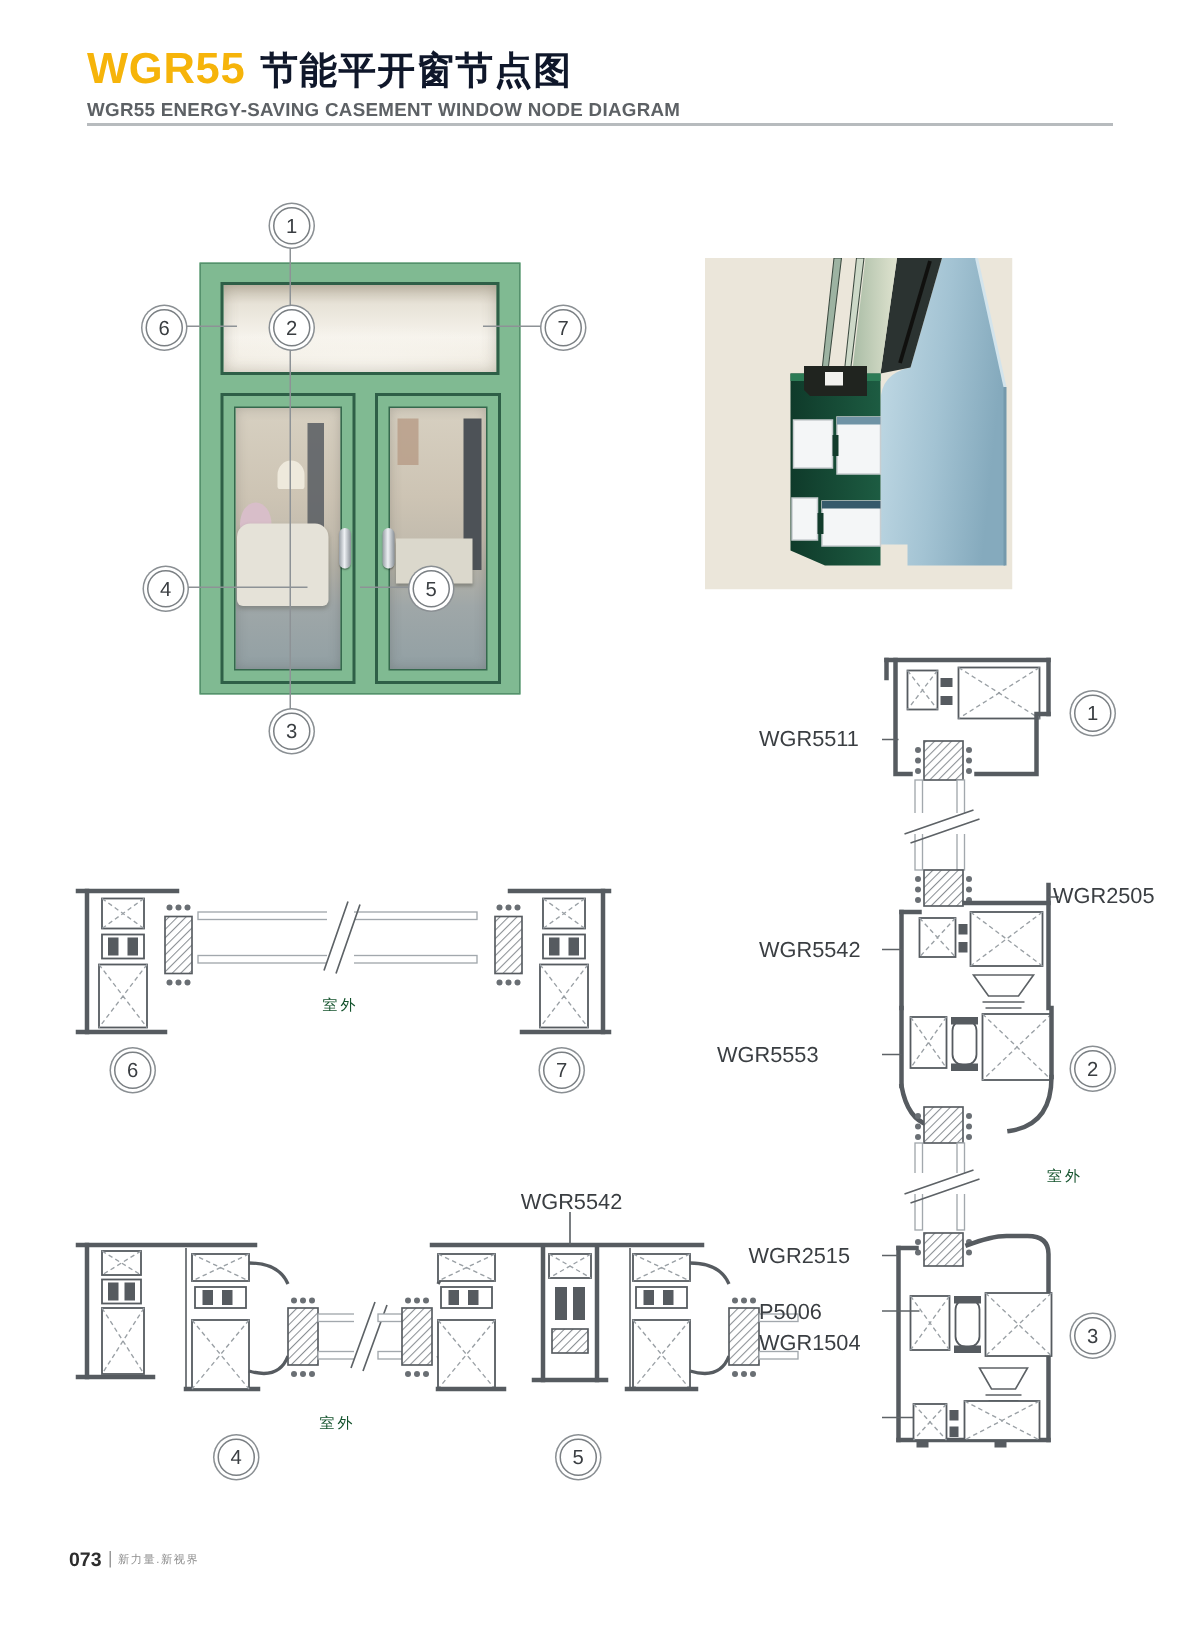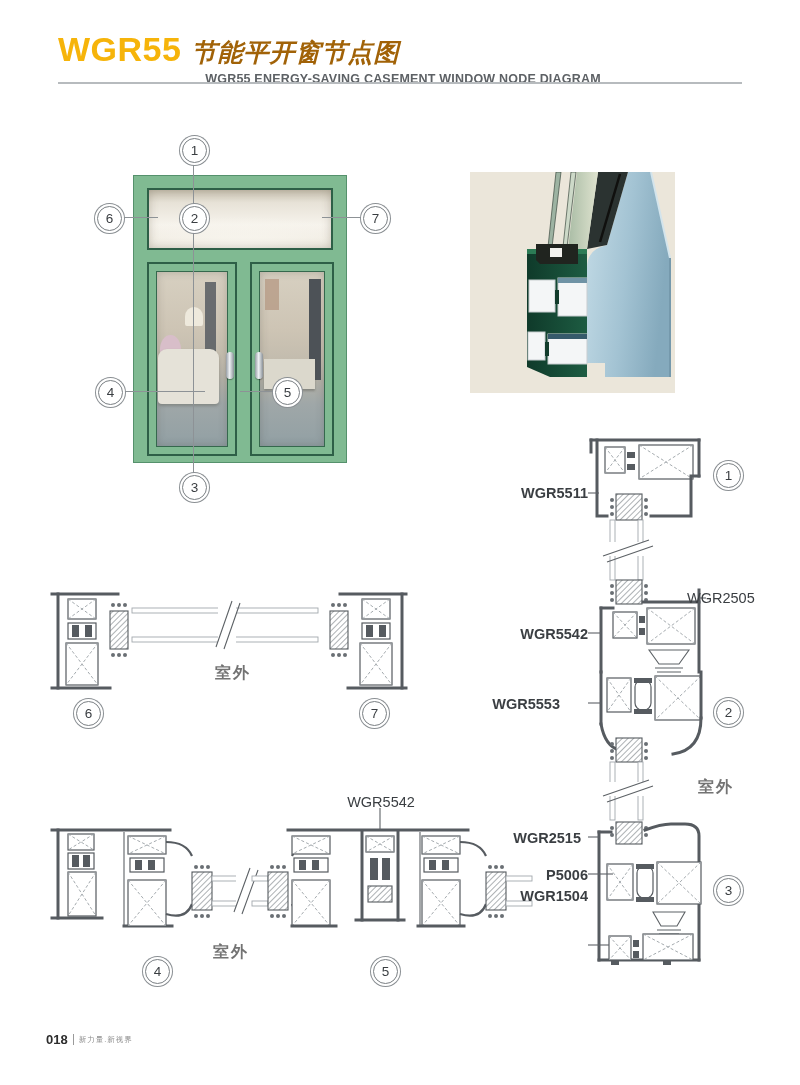--- a/index.html
+++ b/index.html
@@ -1,23 +1,23 @@
 <!DOCTYPE html>
 <html><head>
 <meta charset="utf-8">
 <style>
   html,body{margin:0;padding:0;background:#ffffff;}
   .page{position:relative;width:800px;height:1085px;background:#ffffff;overflow:hidden;
         font-family:"Liberation Sans", sans-serif;color:#3a3e42;}
   
   .hdr{position:absolute;left:58px;top:30px;width:690px;}
   .hdr-line1{display:flex;align-items:baseline;gap:10px;}
-  .h-brand{font-size:34px;font-weight:700;color:#f6b40a;letter-spacing:0.5px;}
-  .h-cn{font-size:25px;font-weight:700;color:#a16207;letter-spacing:1px;font-style:italic;}
-  .h-sub{margin-top:3px;font-size:12.5px;font-weight:700;color:#5d6165;letter-spacing:0.2px;text-align:center;}
+  .h-brand{font-size:29px;font-weight:700;color:#f6b40a;letter-spacing:0.5px;}
+  .h-cn{font-size:25px;font-weight:700;color:#0f172a;letter-spacing:1px;}
+  .h-sub{margin-top:3px;font-size:12.5px;font-weight:700;color:#5d6165;letter-spacing:0.2px;}
   .rule{position:absolute;left:58px;top:82px;width:684px;height:2px;background:#b7bbbe;}
   
   .win{position:absolute;left:133px;top:175px;width:214px;height:288px;background:#80ba92;
        border:1px solid #55916c;box-sizing:border-box;}
   .transom{position:absolute;left:13px;top:12px;width:186px;height:62px;border:2px solid #2e5f47;
        box-sizing:border-box;
        background:radial-gradient(130% 100% at 50% 105%, #faf8f2 0%, rgba(250,248,242,0) 60%),
                   linear-gradient(180deg,#c9c2b2 0%, #e7e2d7 22%, #f6f3ec 60%, #ece6da 100%);
        box-shadow:inset 0 0 10px rgba(90,80,60,.30);}
   .sash{position:absolute;top:86px;height:194px;border:2px solid #2e5f47;background:#80ba92;box-sizing:border-box;}
@@ -39,23 +39,23 @@
        background:linear-gradient(90deg,#969da4 0%,#eef1f4 45%,#8a9198 100%);
        box-shadow:0 1px 1px rgba(0,0,0,.35);}
   
   .callout{position:absolute;width:23px;height:23px;border-radius:50%;background:#fff;
        border:1px solid #7a7f83;box-shadow:0 0 0 2px #fff, 0 0 0 3px #8a8f93;
        display:flex;align-items:center;justify-content:center;
        font-size:13.5px;color:#3a3e42;z-index:5;}
   .lead{position:absolute;background:#8d9296;z-index:4;}
   
   .plabel{position:absolute;font-size:14.5px;color:#3a3e42;white-space:nowrap;}
-  .plabel.r{width:82px;text-align:right;font-weight:bold;}
+  .plabel.r{width:82px;text-align:left;}
   .plabel.c{width:82px;text-align:center;}
-  .outdoor{position:absolute;font-size:16px;font-weight:700;color:#737373;letter-spacing:2px;}
+  .outdoor{position:absolute;font-size:10px;font-weight:400;color:#14532d;letter-spacing:2px;}
   
   svg.draw{position:absolute;}
   .thick{stroke:#565b60;stroke-width:3;fill:none;stroke-linecap:square;}
   .mid{stroke:#565b60;stroke-width:2.2;fill:none;}
   .thin{stroke:#5d6266;stroke-width:1.1;fill:none;}
   .box{fill:#ffffff;stroke:#565b60;stroke-width:1.2;}
   .xd{stroke:#9aa0a5;stroke-width:0.9;stroke-dasharray:3 2.2;fill:none;}
   .dark{fill:#565b60;stroke:none;}
   .glass{fill:#ffffff;stroke:#a2a8ad;stroke-width:0.9;}
   .dot{fill:#6a6f74;stroke:none;}
@@ -411,30 +411,30 @@
 
     <path class="thin" d="M73,61 H84"></path>
     <path class="thin" d="M184,166 H191"></path>
     <path class="thin" d="M73,201 H86"></path>
     <path class="thin" d="M73,271 H86"></path>
     <path class="thin" d="M73,405 H84"></path>
     <path class="thin" d="M73,442 H98"></path>
     <path class="thin" d="M73,513 H94"></path>
   </svg>
   <div class="plabel r" style="left:506px;top:485px;">WGR5511</div>
-  <div class="plabel" style="left:687px;top:590px;">WGR2505</div>
+  <div class="plabel" style="left:702px;top:590px;">WGR2505</div>
   <div class="plabel r" style="left:506px;top:626px;">WGR5542</div>
   <div class="plabel r" style="left:478px;top:696px;">WGR5553</div>
   <div class="plabel r" style="left:499px;top:830px;">WGR2515</div>
   <div class="plabel r" style="left:506px;top:867px;">P5006</div>
   <div class="plabel r" style="left:506px;top:888px;">WGR1504</div>
   <div class="outdoor" style="left:698px;top:777px;">室外</div>
   <div class="callout" style="left:716px;top:463px;">1</div>
   <div class="callout" style="left:716px;top:700px;">2</div>
   <div class="callout" style="left:716px;top:878px;">3</div>
 
   <div class="footer">
-    <span class="f-no">018</span>
+    <span class="f-no">073</span>
     <span class="f-sep"></span>
     <span class="f-tag">新力量.新视界</span>
   </div>
 
 </div>
 
 </body></html>

